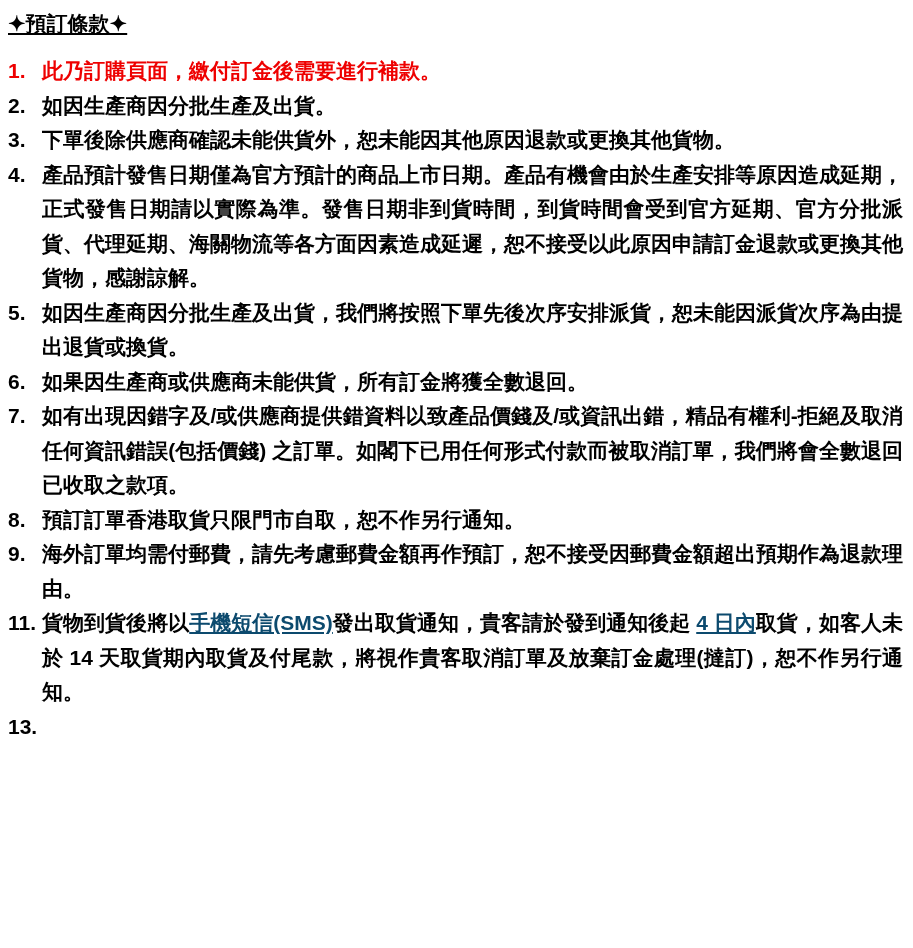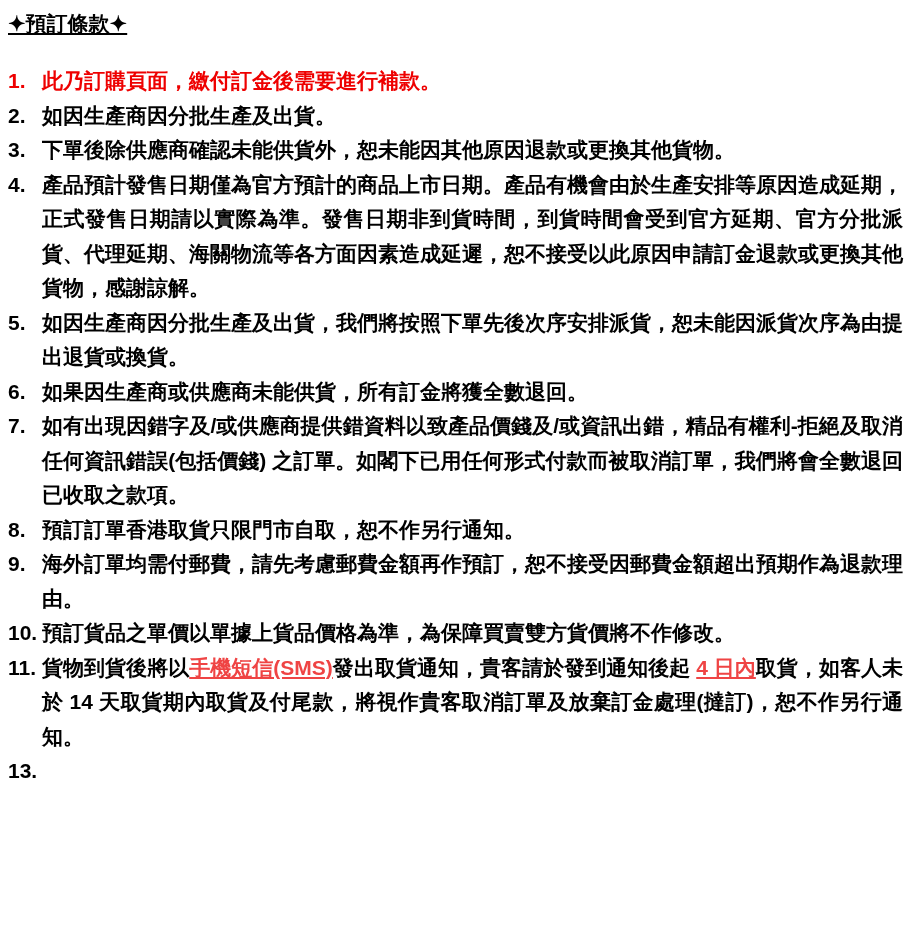--- a/index.html
+++ b/index.html
@@ -19,40 +19,40 @@
   .warning {
     color: #ee0000;
     text-decoration: underline;
     line-height: 30px;
     margin-bottom: 22px;
   }
   .section-title {
     color: #000000;
     text-decoration: underline;
     line-height: 28px;
-    margin-bottom: 26px;
+    margin-bottom: 16px;
   }
   .terms { }
   .term {
     display: flex;
     align-items: flex-start;
   }
   .num {
     flex: 0 0 34px;
     line-height: 34.5px;
   }
   .txt {
     flex: 1;
     line-height: 34.5px;
     text-align: justify;
     text-justify: inter-ideograph;
   }
   .red { color: #ee0000; }
   .hl {
-    color: #ef4444;
+    color: #0c4a6e;
     text-decoration: underline;
   }
 </style>
 </head>
 <body>
 
 <div>
 
 
   <div class="section-title">✦預訂條款✦</div>
@@ -97,24 +97,20 @@
     <div class="term">
       <span class="num">8.</span>
       <div class="txt">預訂訂單香港取貨只限門市自取，恕不作另行通知。</div>
     </div>
 
     <div class="term">
       <span class="num">9.</span>
       <div class="txt">海外訂單均需付郵費，請先考慮郵費金額再作預訂，恕不接受因郵費金額超出預期作為退款理由。</div>
     </div>
 
-    <div class="term">
-      <span class="num">10.</span>
-      <div class="txt">預訂貨品之單價以單據上貨品價格為準，為保障買賣雙方貨價將不作修改。</div>
-    </div>
 
     <div class="term">
       <span class="num">11.</span>
       <div class="txt"><span>貨物到貨後將以</span><span class="hl">手機短信(SMS)</span><span>發出取貨通知，貴客請於發到通知後起 </span><span class="hl">4 日內</span><span>取貨，如客人未於 14 天取貨期內取貨及付尾款，將視作貴客取消訂單及放棄訂金處理(撻訂)，恕不作另行通知。</span></div>
     </div>
 
 
     <div class="term">
       <span class="num">13.</span>
       <div class="txt"></div>

